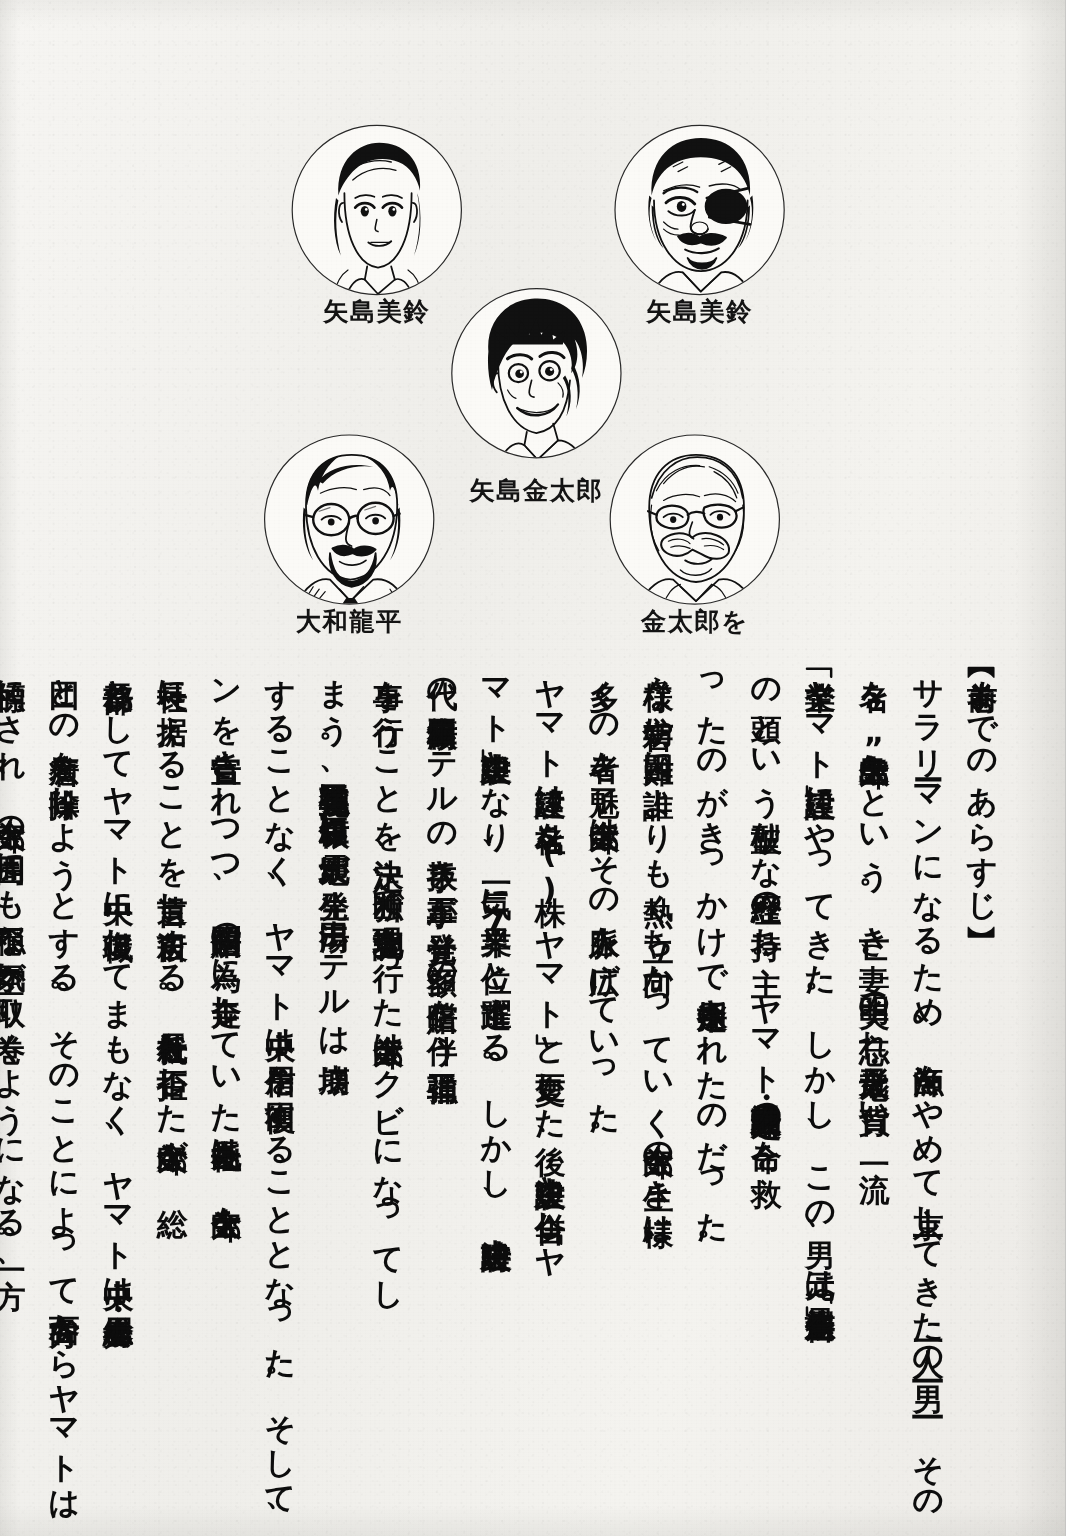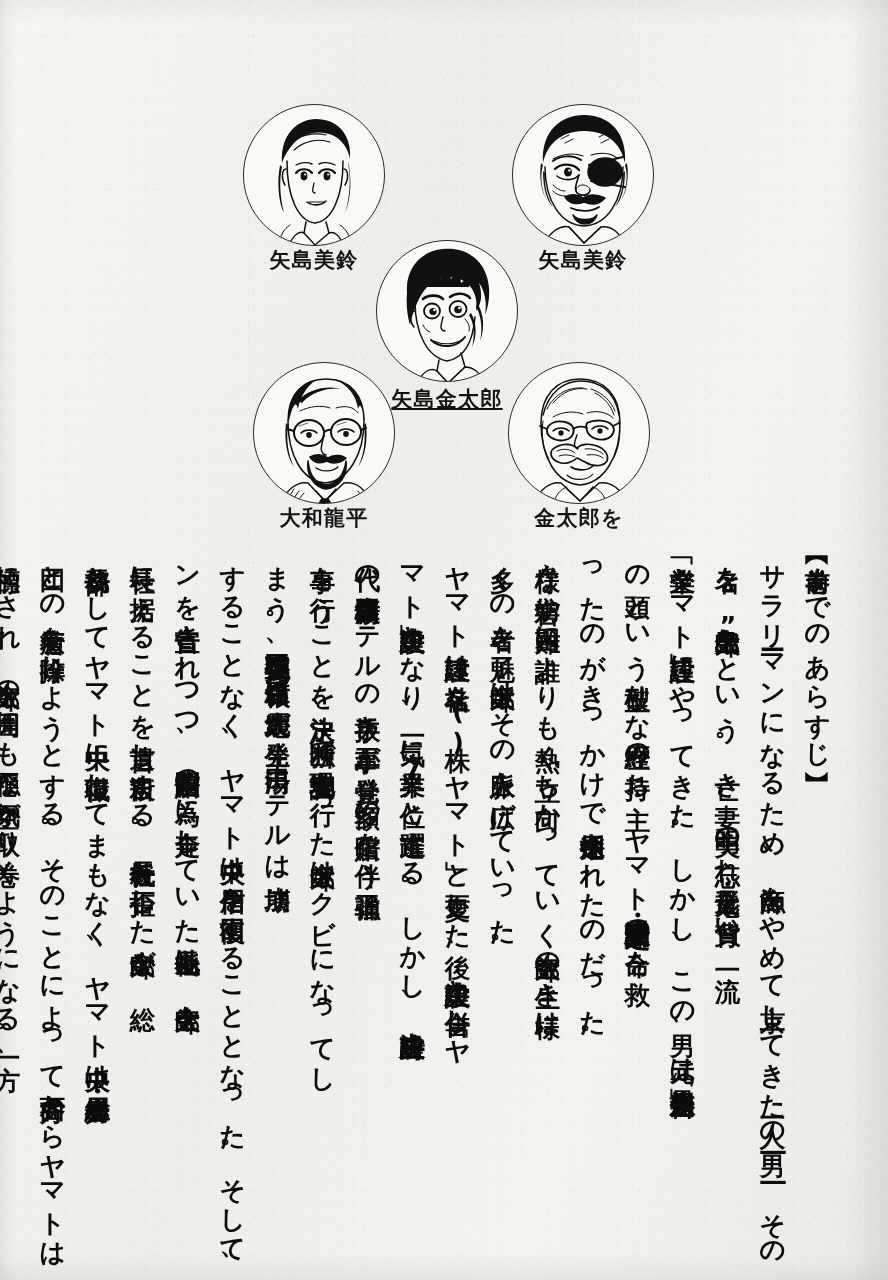--- a/index.html
+++ b/index.html
@@ -86,27 +86,27 @@
     line-height: 1.1;
   }
 
   
   .p-misuzu   { left: 243px; top: 104px;  width: 142px; }
   .p-misuzu   .circle { width: 142px; height: 142px; }
   .p-iyasato  { left: 512px; top: 104px;  width: 142px; }
   .p-iyasato  .circle { width: 142px; height: 142px; }
   .p-kintaro  { left: 376px; top: 240px;  width: 142px; }
   .p-kintaro  .circle { width: 142px; height: 142px; }
-  .p-ryuhei   { left: 253px; top: 362px;  width: 142px; }
+  .p-ryuhei   { left: 220px; top: 362px;  width: 142px; }
   .p-ryuhei   .circle { width: 142px; height: 142px; }
   .p-morinosuke { left: 508px; top: 362px; width: 142px; }
   .p-morinosuke .circle { width: 142px; height: 142px; }
 
   
-  .p-kintaro .pname { margin-top: 6px; text-decoration: underline; }
+  .p-kintaro .pname { margin-top: 16px; }
 
   
   .summary {
     position: absolute;
     right: 58px;
     top: 548px;
     height: 685px;
     display: flex;
     flex-direction: row-reverse;
     align-items: flex-start;

